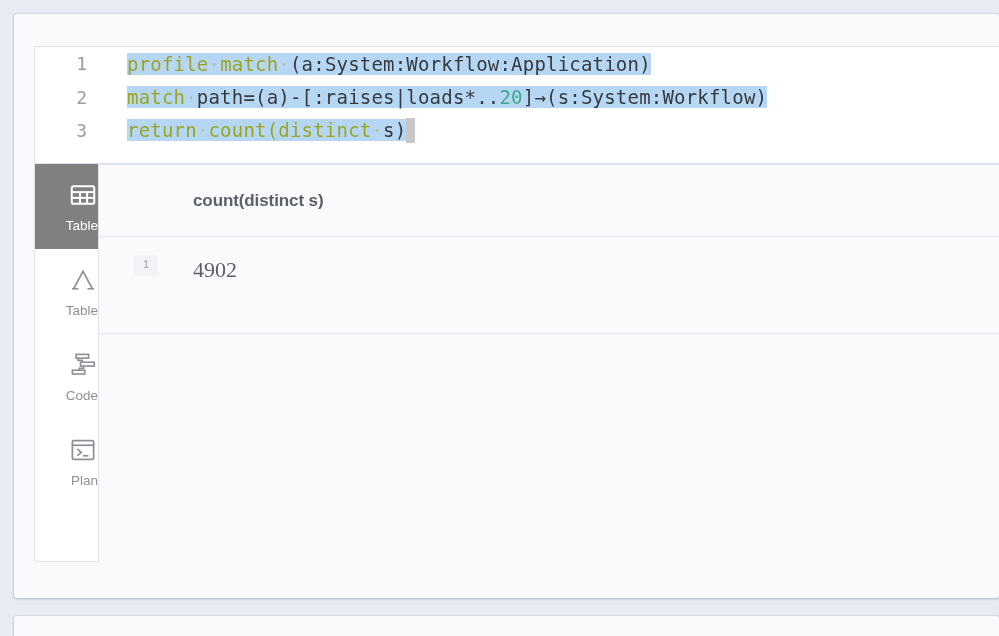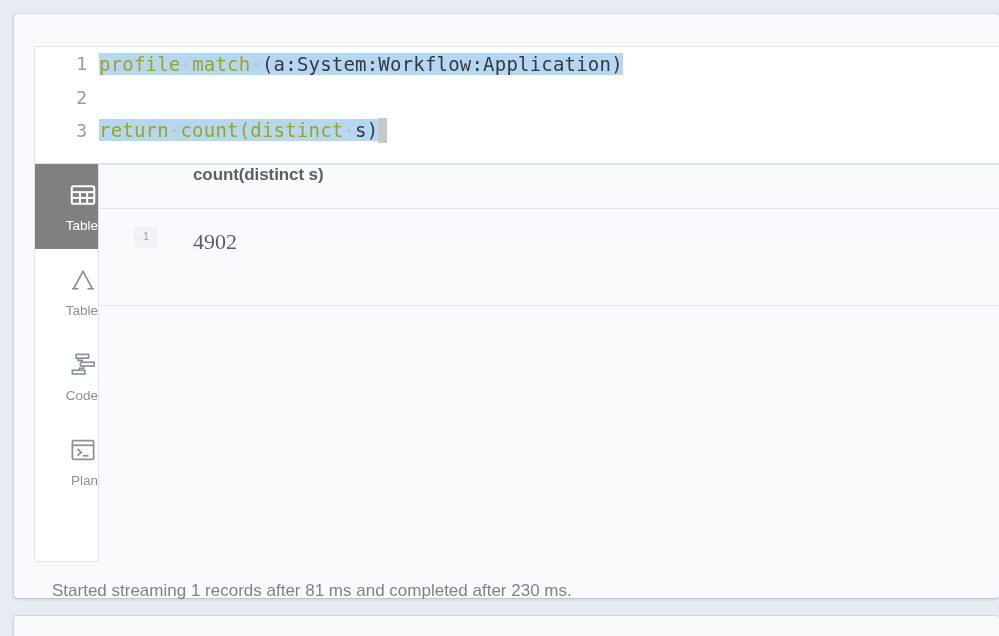--- a/index.html
+++ b/index.html
@@ -70,21 +70,21 @@
     font-size: 18px;
     user-select: none;
   }
 
   .code-text {
     white-space: pre;
     color: #3b3b3b;
     letter-spacing: 0.2px;
   }
 
-  .sel { background: #b6d7f4; }
+  .sel { background: #b6d7f4; margin-left: 28px; }
 
   .tok-kw   { color: #9aa520; }
   .tok-num  { color: #3fa98b; }
   .tok-plain{ color: #36393d; }
   .tok-dot  { color: #b9c2a8; }
 
   .caret {
     display: inline-block;
     width: 9px;
     height: 25px;
@@ -133,24 +133,24 @@
   
   .results {
     flex: 1;
     background: #f9fafc;
     border-top: 1px solid #dfe4ec;
     position: relative;
     overflow: hidden;
   }
 
   .tbl-head {
-    height: 44px;
+    height: 72px;
     border-bottom: 1px solid #e2e7ef;
     display: flex;
-    align-items: flex-start;
+    align-items: center;
   }
   .tbl-rownum-col { width: 94px; min-width: 94px; }
   .tbl-head-cell {
     font-size: 17px;
     font-weight: bold;
     color: #5b5f66;
     letter-spacing: -0.1px;
   }
 
   .tbl-row {
@@ -205,20 +205,21 @@
 
     <div class="editor">
 
       <div class="code-line">
         <div class="gutter">1</div>
         <div class="code-text"><span class="sel"><span class="tok-kw">profile</span><span class="tok-dot">·</span><span class="tok-kw">match</span><span class="tok-dot">·</span><span class="tok-plain">(a:System:Workflow:Application)</span></span></div>
       </div>
 
       <div class="code-line">
         <div class="gutter">2</div>
+        <div class="code-text"><span class="sel"><span class="tok-kw">match</span><span class="tok-dot">·</span><span class="tok-plain">path=(a)-[:raises|loads*..</span><span class="tok-num">20</span><span class="tok-plain">]→(s:System:Workflow)</span></span></div>
       </div>
 
       <div class="code-line">
         <div class="gutter">3</div>
         <div class="code-text"><span class="sel"><span class="tok-kw">return</span><span class="tok-dot">·</span><span class="tok-kw">count(distinct</span><span class="tok-dot">·</span><span class="tok-plain">s)</span></span><span class="caret"></span></div>
       </div>
 
     </div>
 
     <div class="body-row">
@@ -287,21 +288,18 @@
           <div class="rownum">
             <span>1</span>
           </div>
           <div class="tbl-cell">4902</div>
         </div>
 
       </div>
 
     </div>
 
-    <div class="status">
-      <span>Started streaming 1 records after 81 ms and completed after 230 ms.</span>
-    </div>
 
   </div>
 
   <div class="card" id="frame-next"></div>
 
 </div>
 
 </body></html>

